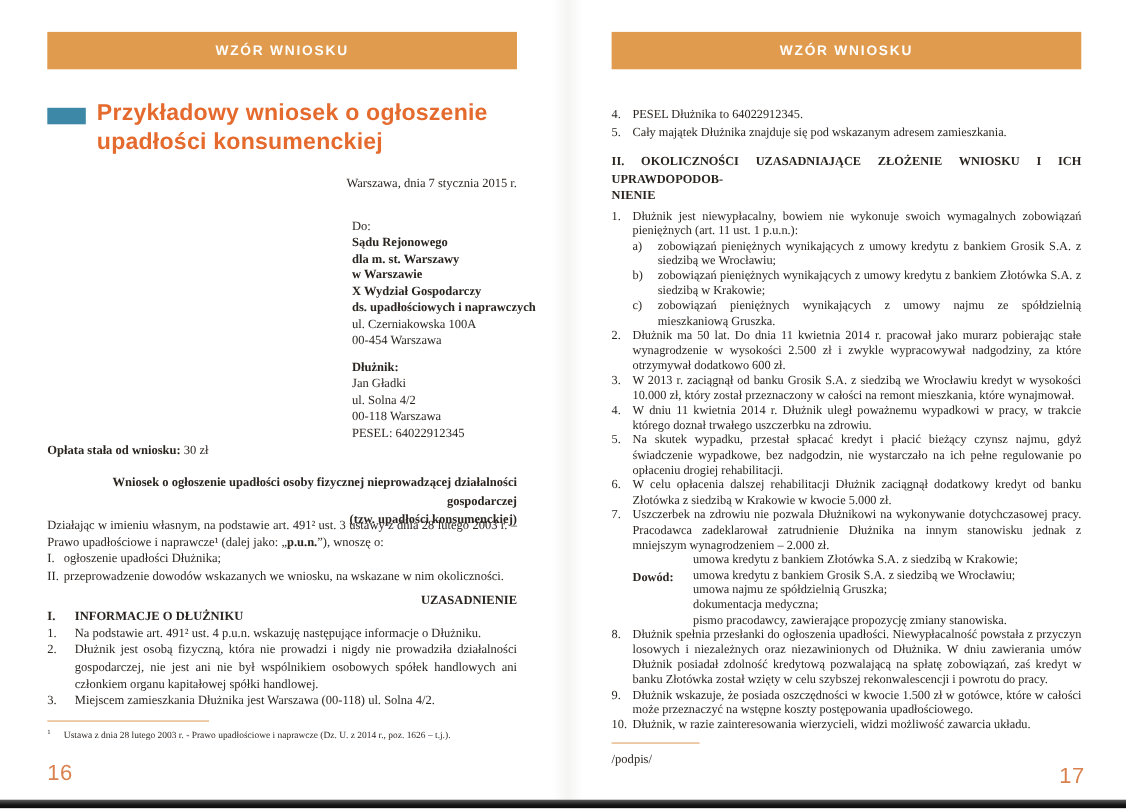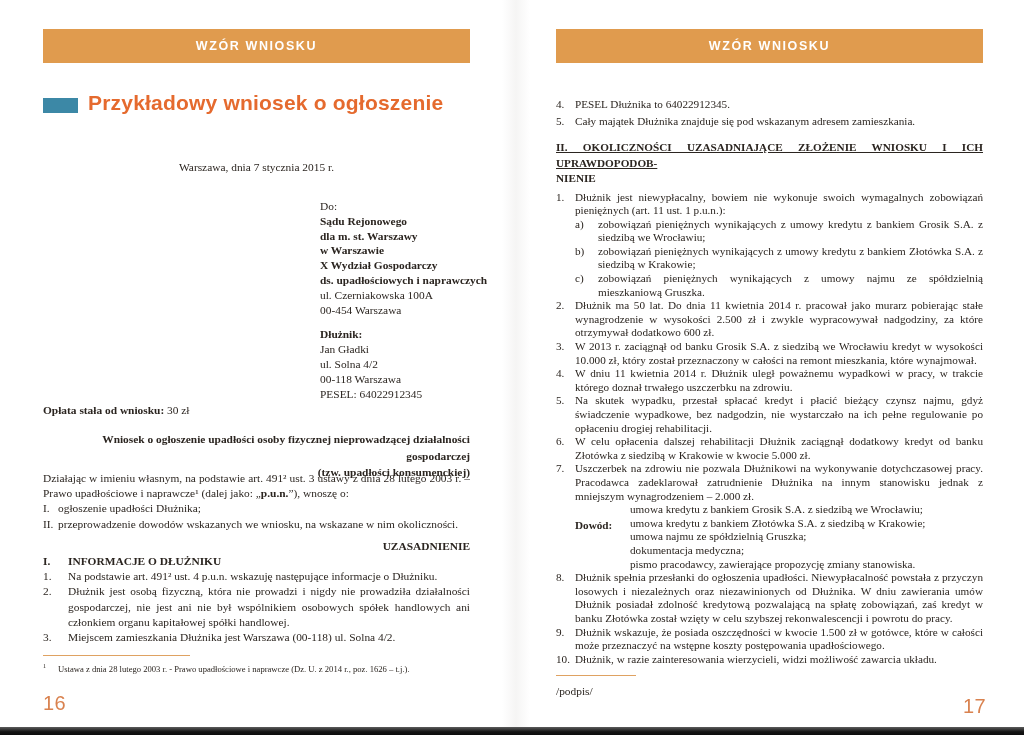--- a/index.html
+++ b/index.html
@@ -20,21 +20,21 @@
     letter-spacing:1.6px;color:#ffffff;
   }
 
   .title-row{position:absolute;top:90px;left:0;width:427px;}
   .swatch{position:absolute;left:0;top:8px;width:35px;height:15px;background:var(--teal,#3c88a6);}
   .title{
     margin:0 0 0 45px;font-family:"Liberation Sans",sans-serif;font-weight:bold;
     font-size:21px;line-height:26px;color:var(--title,#e56a2e);letter-spacing:.2px;
   }
 
-  .date{position:absolute;top:161px;left:0;width:427px;text-align:center;font-size:11.4px;}
+  .date{position:absolute;top:161px;left:0;width:427px;text-align:right;font-size:11.4px;}
 
   .address{position:absolute;top:199px;left:277px;width:150px;font-size:11.4px;line-height:14.8px;white-space:nowrap;}
   .address .gap{height:10px;}
 
   .fee{position:absolute;top:404px;left:0;width:427px;font-size:11.4px;}
   .subject{position:absolute;top:431px;left:0;width:427px;font-size:11.4px;line-height:16.5px;}
 
   .flow{position:absolute;top:471px;left:0;width:427px;font-size:11.4px;line-height:15.2px;}
   .flow p{margin:0;}
   .uzas{margin-top:7px;}
@@ -59,21 +59,21 @@
   }
   .pagenum.pn-left{left:43px;top:692px;}
   .pagenum.pn-right{left:963px;top:695px;}
 
   
   .rflow{position:absolute;top:96px;left:0;width:427px;font-size:11.2px;line-height:16.5px;}
   .rlist{line-height:13.6px;}
   .rlist .li .num{flex:0 0 19px;}
   .items-top{margin-bottom:11px;}
   .sec2{font-weight:bold;line-height:15.5px;margin-bottom:4px;}
-  .sec2 .l1{text-align:justify;text-align-last:justify;text-decoration:underline;}
+  .sec2 .l1{text-align:justify;text-align-last:justify;}
   .sub{margin-left:19px;}
   .sub .num{flex:0 0 23px !important;}
   .ev-row{display:flex;margin-left:19px;}
   .ev-label{flex:0 0 55px;font-weight:bold;margin-top:16px;}
   .ev-list{flex:1;}
   .sig{margin-top:9px;}
   .sig-rule{width:80px;height:1px;background:var(--rule,#dfa262);margin-bottom:7px;}
   .sig-text{font-size:11.4px;}
 
   .gutter{position:absolute;left:502px;top:0;width:28px;height:727px;pointer-events:none;
@@ -89,20 +89,21 @@
   <section class="page left">
 
     <div class="banner">
       <span>WZÓR WNIOSKU</span>
     </div>
 
     <div class="title-row">
       <span class="swatch"></span>
       <h1 class="title">
         <span>Przykładowy wniosek o ogłoszenie</span><br>
+        <span>upadłości konsumenckiej</span>
       </h1>
     </div>
 
     <div class="date">Warszawa, dnia 7 stycznia 2015 r.</div>
 
     <div class="address">
       <div>Do:</div>
       <div class="b">Sądu Rejonowego</div>
       <div class="b">dla m. st. Warszawy</div>
       <div class="b">w Warszawie</div>
@@ -230,22 +231,22 @@
           <div class="txt">W celu opłacenia dalszej rehabilitacji Dłużnik zaciągnął dodatkowy kredyt od banku Złotówka z siedzibą w Krakowie w kwocie 5.000 zł.</div>
         </div>
         <div class="li">
           <span class="num">7.</span>
           <div class="txt">Uszczerbek na zdrowiu nie pozwala Dłużnikowi na wykonywanie dotychczasowej pracy. Pracodawca zadeklarował zatrudnienie Dłużnika na innym stanowisku jednak z mniejszym wynagrodzeniem – 2.000 zł.</div>
         </div>
 
         <div class="ev-row">
           <div class="ev-label">Dowód:</div>
           <div class="ev-list">
+            <div>umowa kredytu z bankiem Złotówka S.A. z siedzibą w Krakowie;</div>
             <div>umowa kredytu z bankiem Grosik S.A. z siedzibą we Wrocławiu;</div>
-            <div>umowa kredytu z bankiem Złotówka S.A. z siedzibą w Krakowie;</div>
             <div>umowa najmu ze spółdzielnią Gruszka;</div>
             <div>dokumentacja medyczna;</div>
             <div>pismo pracodawcy, zawierające propozycję zmiany stanowiska.</div>
           </div>
         </div>
 
         <div class="li">
           <span class="num">8.</span>
           <div class="txt">Dłużnik spełnia przesłanki do ogłoszenia upadłości. Niewypłacalność powstała z przyczyn losowych i niezależnych oraz niezawinionych od Dłużnika. W dniu zawierania umów Dłużnik posiadał zdolność kredytową pozwalającą na spłatę zobowiązań, zaś kredyt w banku Złotówka został wzięty w celu szybszej rekonwalescencji i powrotu do pracy.</div>
         </div>

